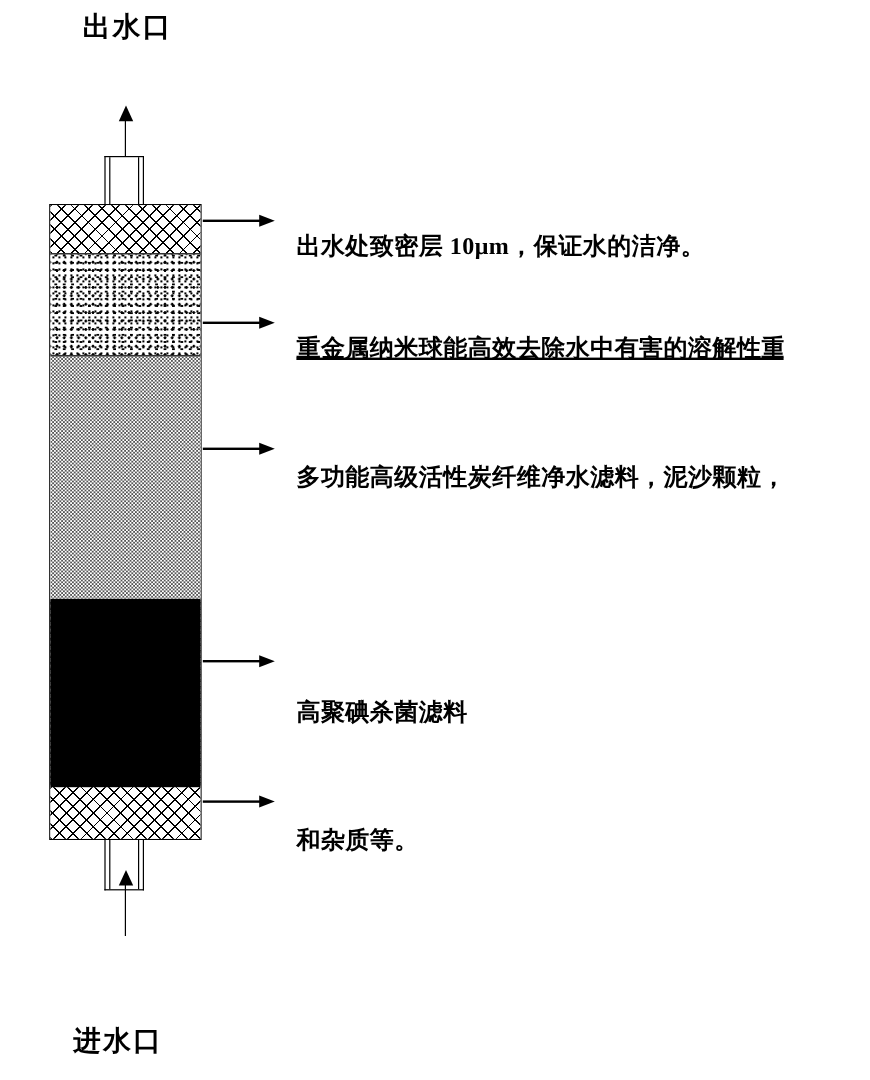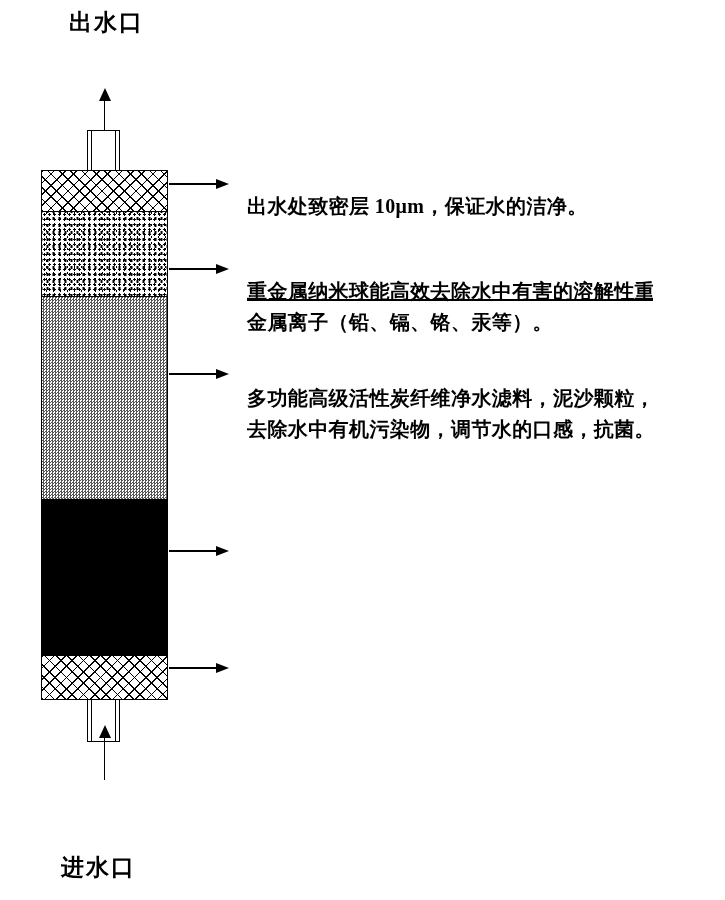--- a/index.html
+++ b/index.html
@@ -206,25 +206,27 @@
     <div class="shaft"></div>
     <div class="head"></div>
   </div>
 
   <div class="note n1">
     <div class="line">出水处致密层 10μm，保证水的洁净。</div>
   </div>
 
   <div class="note n2">
     <div class="line underlined">重金属纳米球能高效去除水中有害的溶解性重</div>
-    <div class="line">金属离子（铅、镉、铬、汞等）。</div>
   </div>
 
   <div class="note n3">
     <div class="line">多功能高级活性炭纤维净水滤料，泥沙颗粒，</div>
-    <div class="line">去除水中有机污染物，调节水的口感，抗菌。</div>
-  </div>
-
+  </div>
+
+  <div class="note n4">
+    <div class="line">高聚碘杀菌滤料</div>
+  </div>
 
   <div class="note n5">
+    <div class="line">和杂质等。</div>
   </div>
 
 </div>
 
 </body></html>

